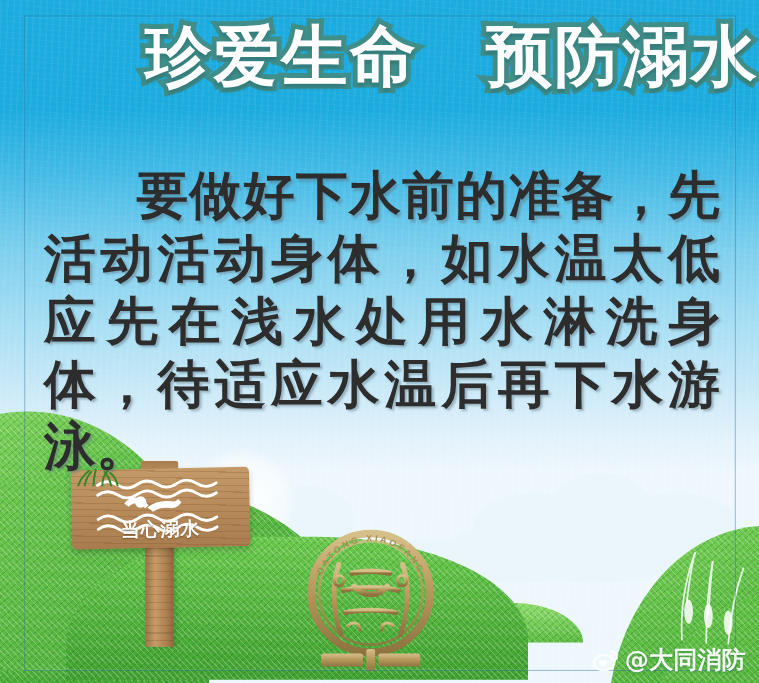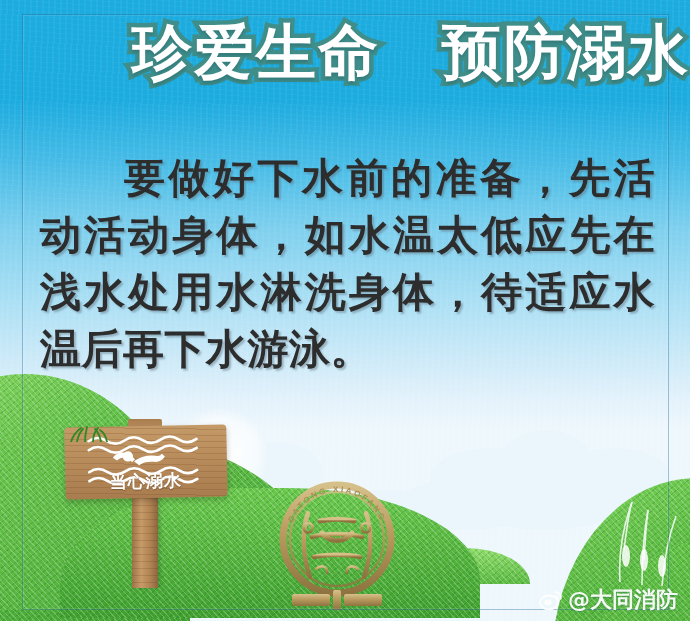--- a/index.html
+++ b/index.html
@@ -45,21 +45,21 @@
     line-height:1;
     white-space:pre;
     -webkit-text-stroke:9px #3f8e8a;
     paint-order:stroke fill;
     text-shadow:0 3px 3px rgba(25,80,90,.28);
   }
   
   .body-copy{
     position:absolute;left:40px;top:150px;width:615px;
     font-family:"DejaVu Sans","Liberation Sans",sans-serif;
-    font-size:41px;font-weight:bold;
+    font-size:47px;font-weight:bold;
     line-height:57px;
     letter-spacing:.5px;
     color:#2d2d2d;
     text-indent:84px;
     text-align:justify;
     text-shadow:2px 2px 2px rgba(90,110,125,.45);
   }
   
   .scene{position:absolute;left:0;top:330px;width:690px;height:291px;}
   .cloud{position:absolute;background:#eaf5fc;border-radius:50%;opacity:.95;}

